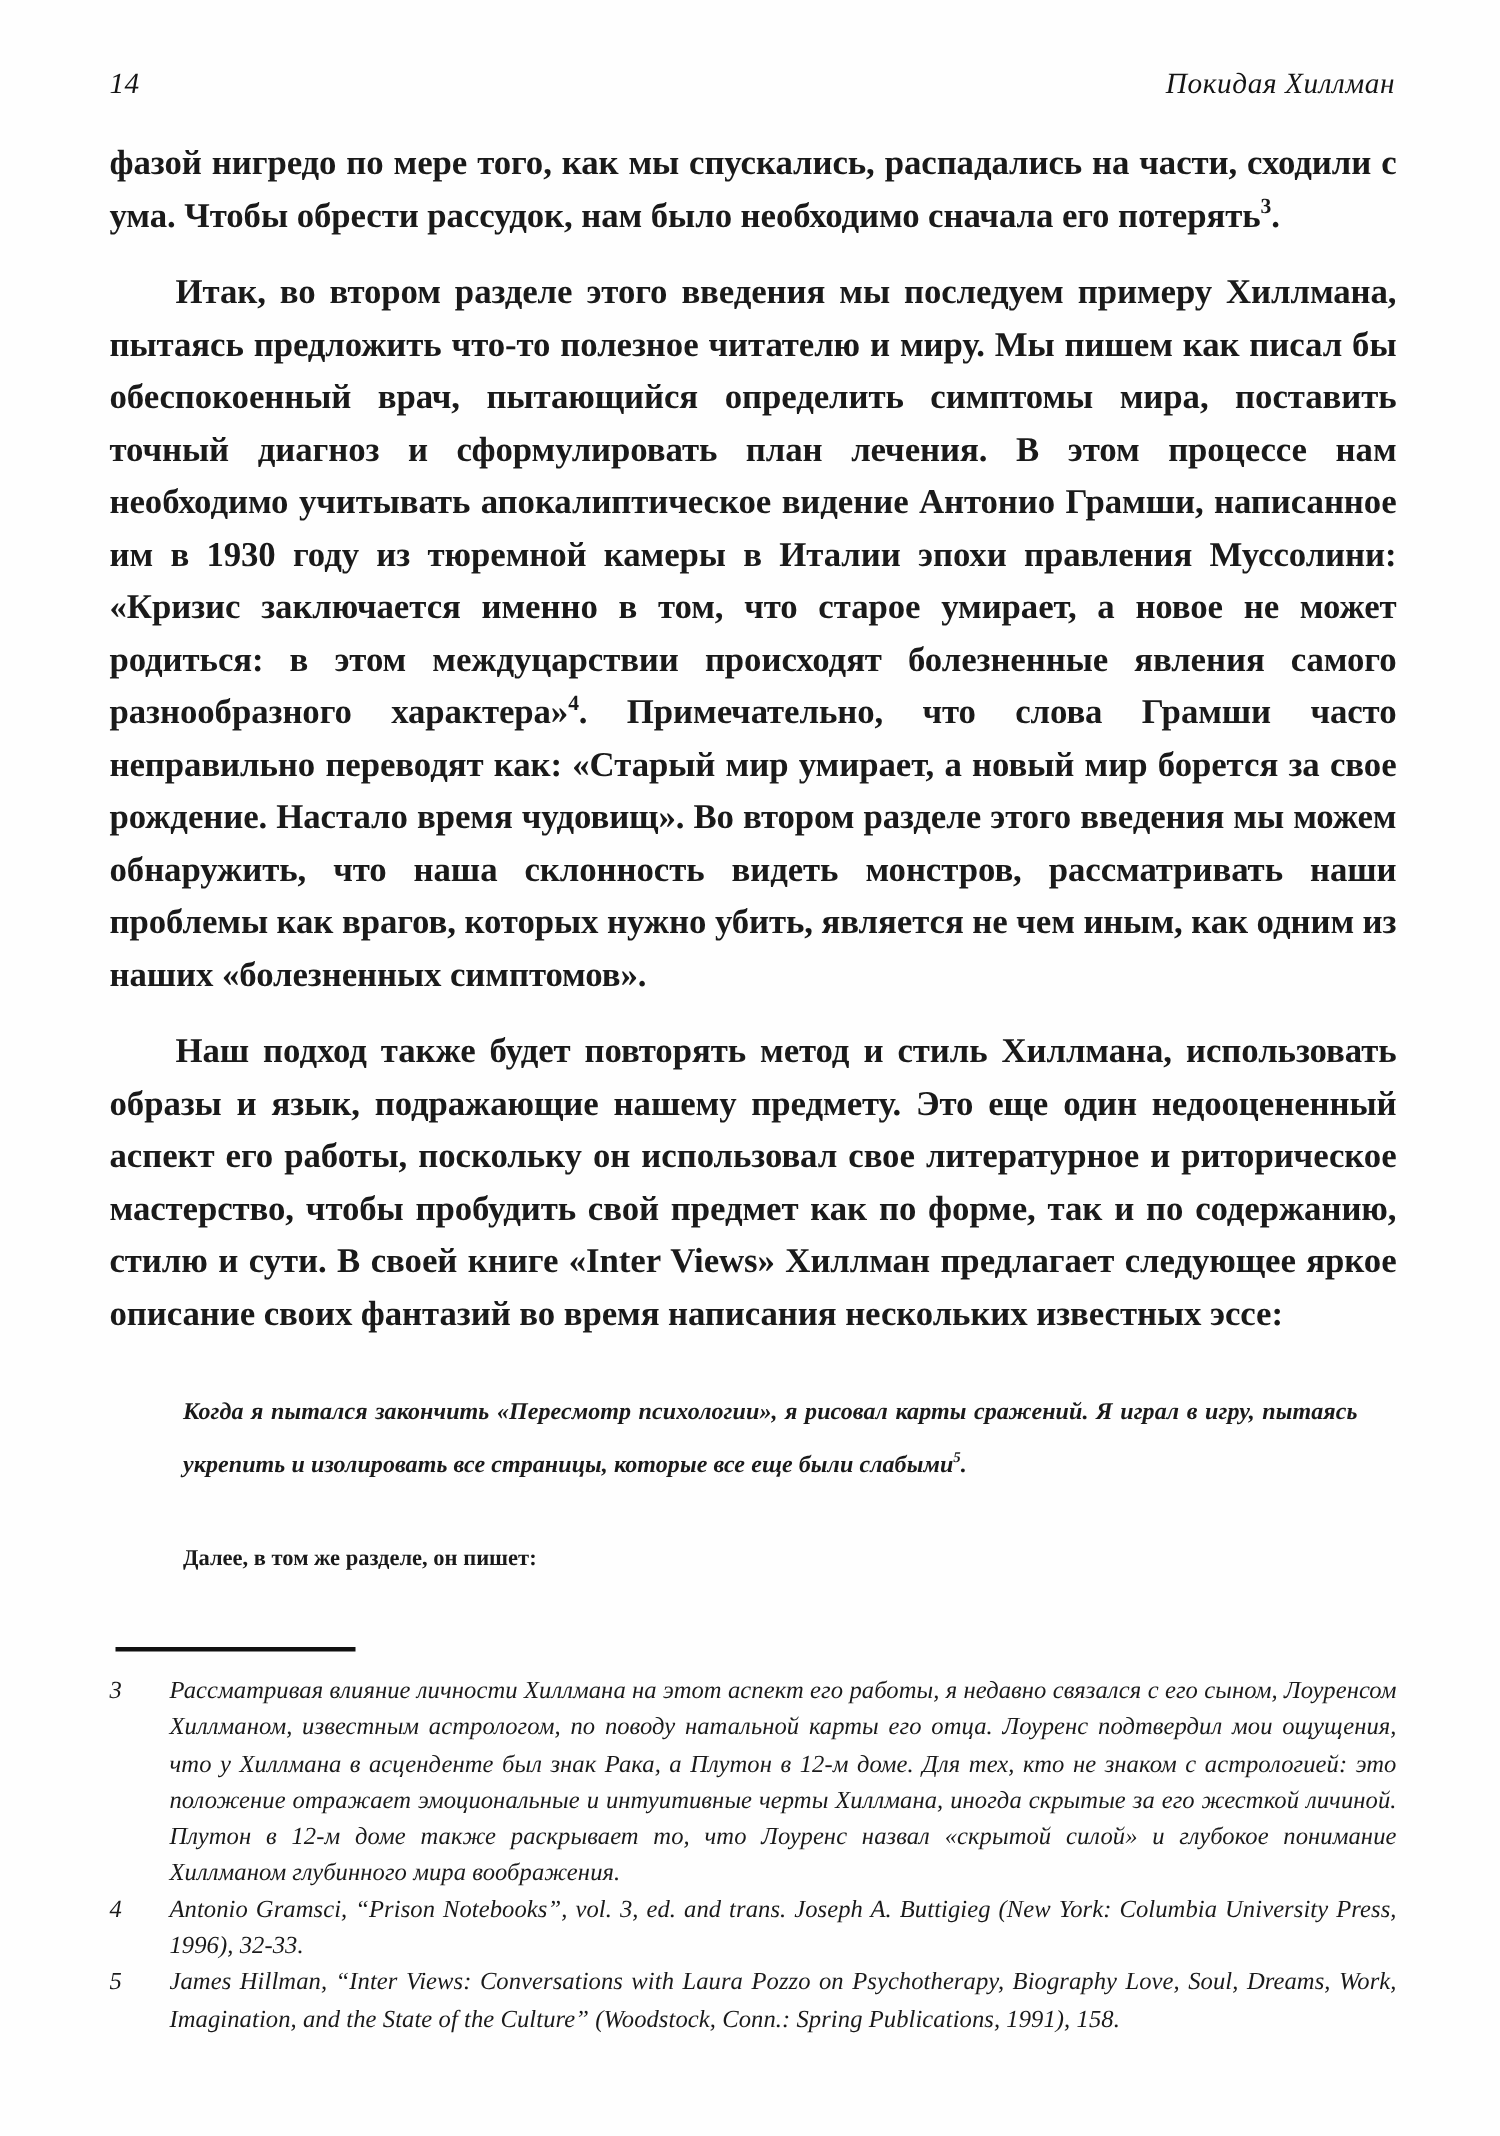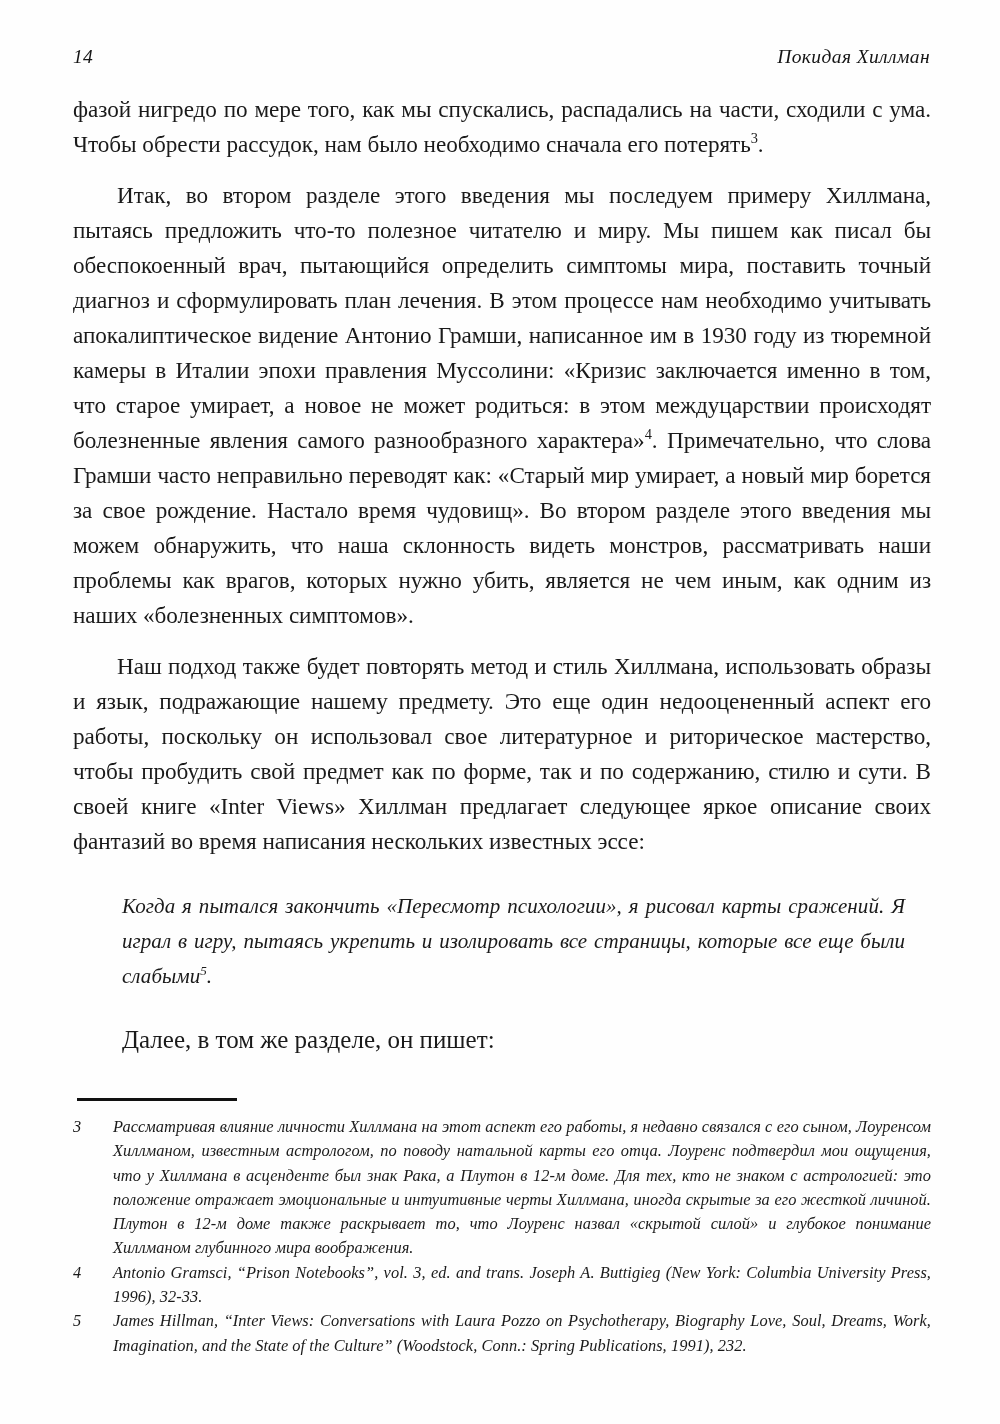--- a/index.html
+++ b/index.html
@@ -34,20 +34,21 @@
   }
   .running-head .folio { letter-spacing: 0.2px; }
   .running-head .author { letter-spacing: 0.4px; }
 
   
   .body-block {
     position: absolute;
     left: 73px;
     top: 92px;
     width: 858px;
+    font-weight: bold;
   }
   p.para {
     margin: 0;
     font-size: 23.2px;
     line-height: 35px;
     text-align: justify;
     text-justify: inter-word;
     letter-spacing: -0.05px;
     hyphens: manual;
   }
@@ -60,31 +61,31 @@
     vertical-align: super;
     line-height: 0;
   }
 
   
   .quote {
     margin: 4px;
     margin-left: 49px;
     width: 783px;
     font-style: italic;
-    font-size: 21px;
+    font-size: 16px;
     line-height: 35px;
     text-align: justify;
     letter-spacing: 0.05px;
   }
   .quote-gap-top { margin-top: 30px; }
   .interstitial {
     margin: 0;
     margin-left: 49px;
     width: 783px;
-    font-size: 25px;
+    font-size: 15px;
     line-height: 35px;
     margin-top: 28px;
   }
 
   
   .footnotes {
     position: absolute;
     left: 73px;
     top: 1098px;
     width: 858px;
@@ -146,17 +147,17 @@
       <span>Рассматривая влияние личности Хиллмана на этот аспект его работы, я недавно связался с его сыном, Лоуренсом Хиллманом, известным астрологом, по поводу натальной карты его отца. Лоуренс подтвердил мои ощущения, что у Хиллмана в асценденте был знак Рака, а Плутон в 12-м доме. Для тех, кто не знаком с астрологией: это положение отражает эмоциональные и интуитивные черты Хиллмана, иногда скрытые за его жесткой личиной. Плутон в 12-м доме также раскрывает то, что Лоуренс назвал «скрытой силой» и глубокое понимание Хиллманом глубинного мира воображения.</span>
     </div>
 
     <div class="fn-item">
       <span class="fn-num">4</span>
       <span>Antonio Gramsci, “Prison Notebooks”, vol. 3, ed. and trans. Joseph A. Buttigieg (New York: Columbia University Press, 1996), 32-33.</span>
     </div>
 
     <div class="fn-item">
       <span class="fn-num">5</span>
-      <span>James Hillman, “Inter Views: Conversations with Laura Pozzo on Psychotherapy, Biography Love, Soul, Dreams, Work, Imagination, and the State of the Culture” (Woodstock, Conn.: Spring Publications, 1991), 232.</span>
+      <span>James Hillman, “Inter Views: Conversations with Laura Pozzo on Psychotherapy, Biography Love, Soul, Dreams, Work, Imagination, and the State of the Culture” (Woodstock, Conn.: Spring Publications, 1991), 158.</span>
     </div>
   </div>
 
 </div>
 
 </body></html>

